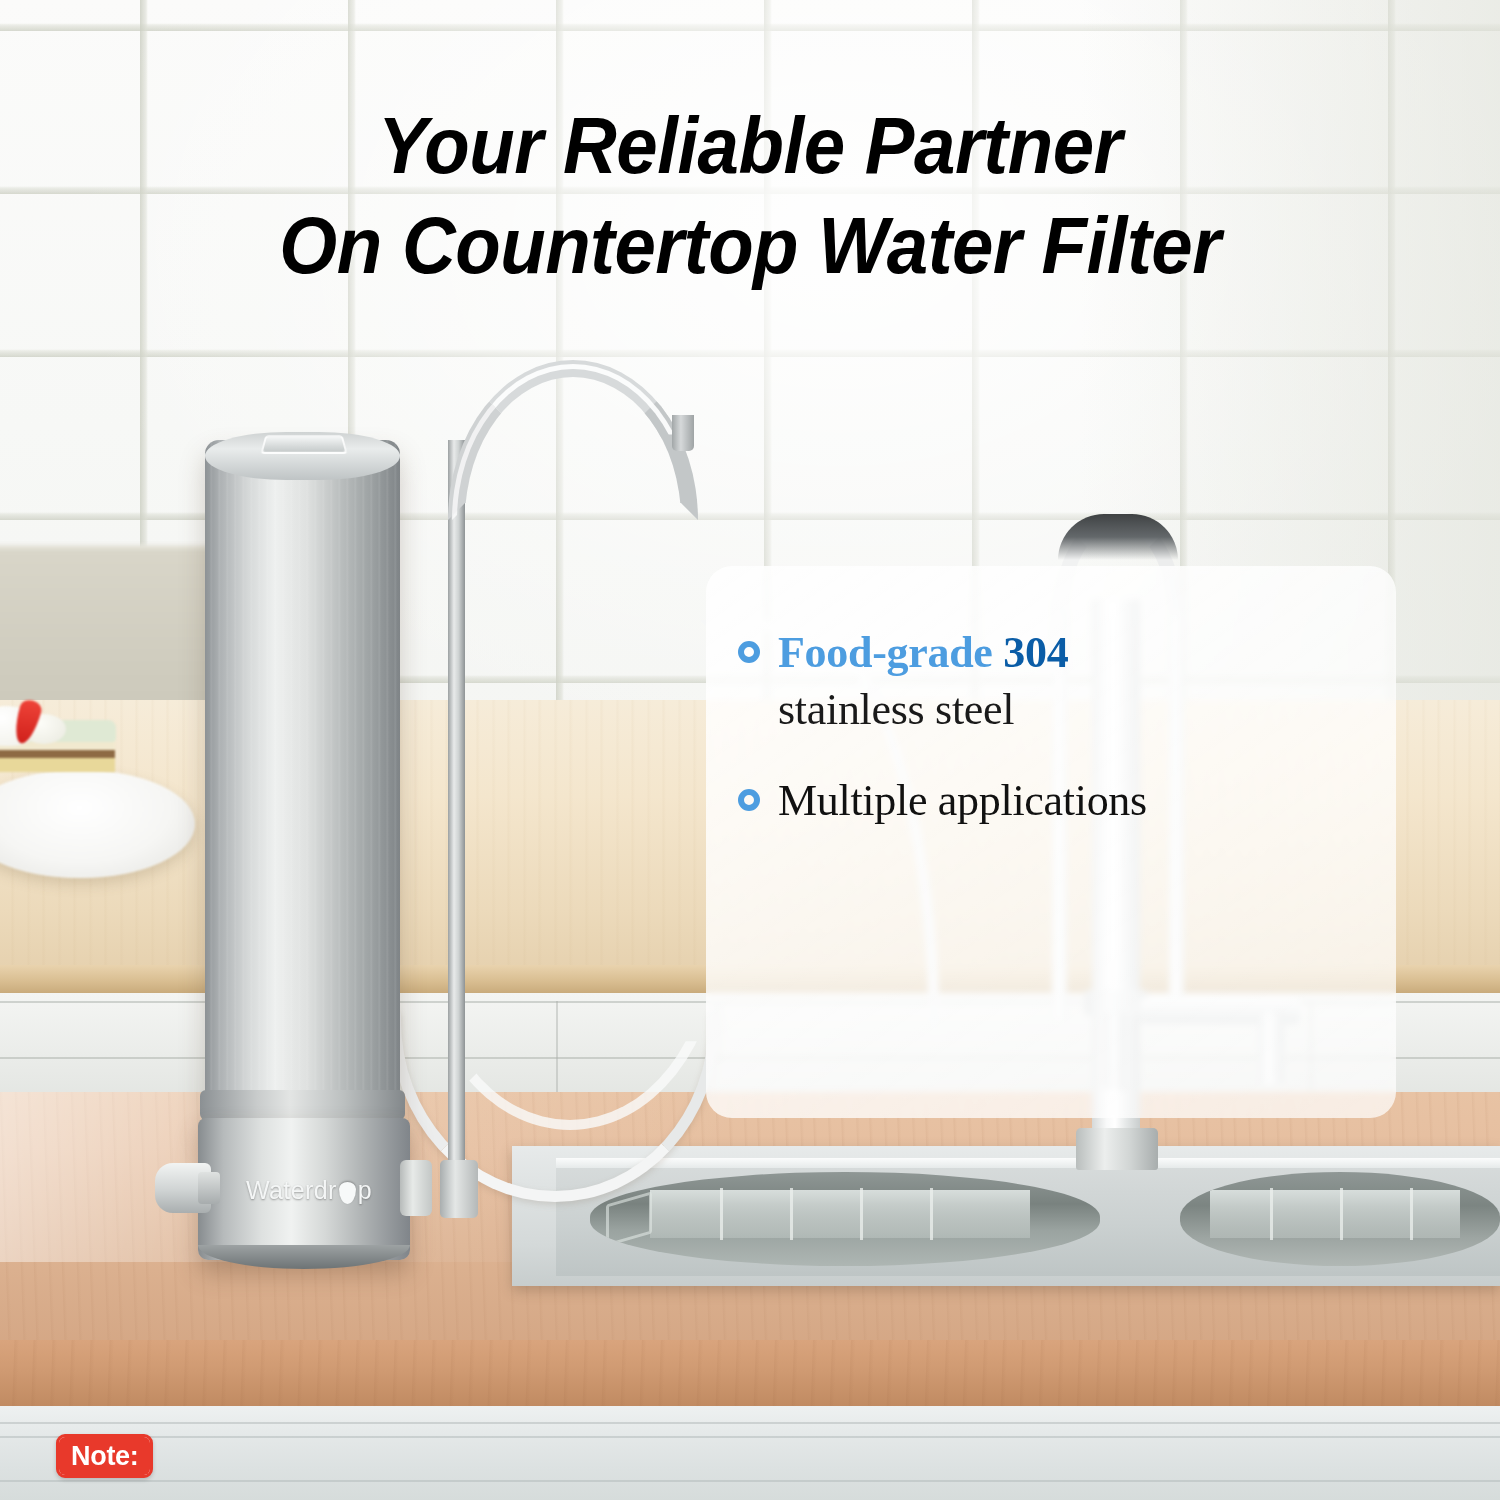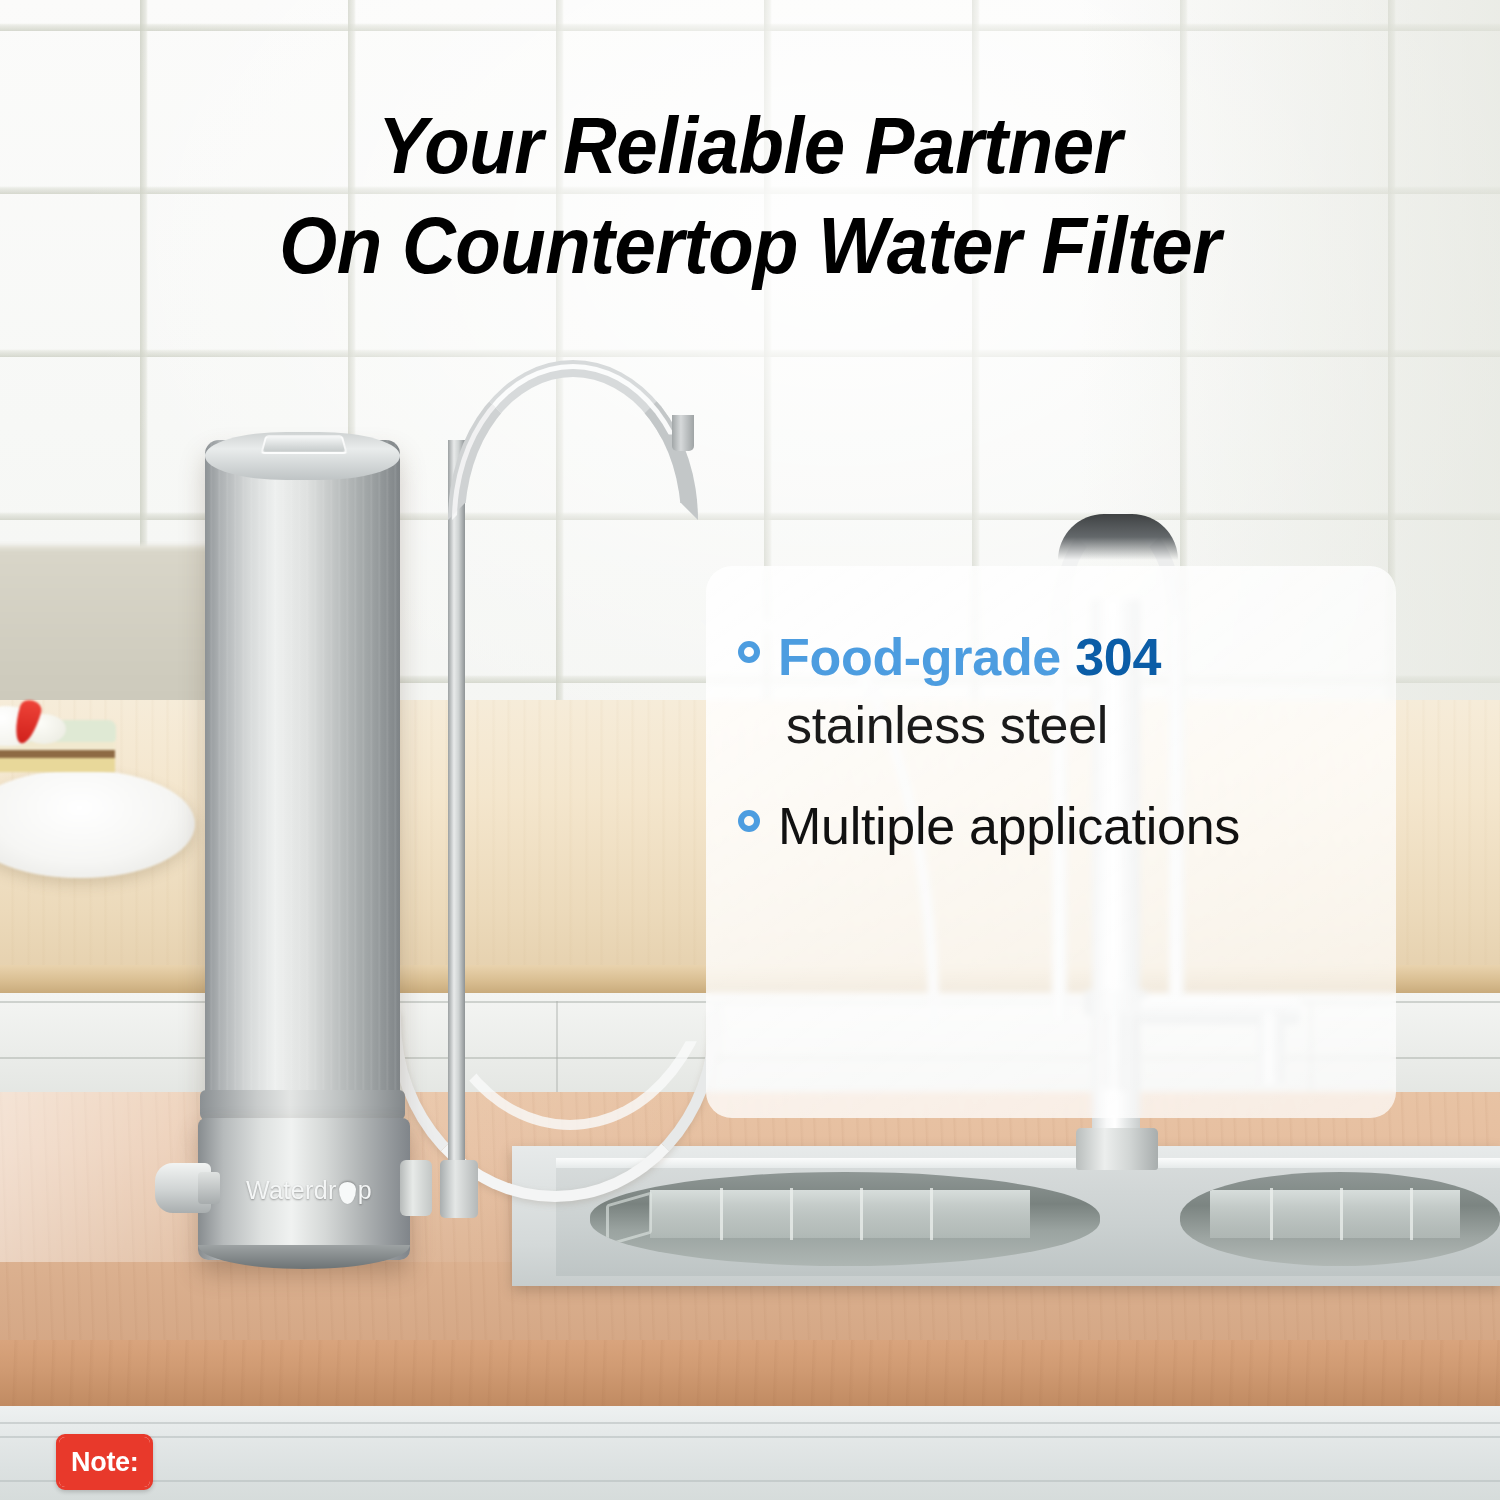--- a/index.html
+++ b/index.html
@@ -400,33 +400,33 @@
     margin-bottom:34px;
   }
   .bullet{
     flex:0 0 auto;
     width:22px; height:22px; margin-top:17px;
     border-radius:50%;
     border:6px solid #4d9de0;
     background:transparent;
   }
   .feat-text{
-    font-family:Liberation Sans, sans-serif;
-    font-size:52px; line-height:1.30; color:#111111;
+    font-family:Liberation Serif, serif;
+    font-size:44px; line-height:1.30; color:#111111;
     letter-spacing:-.3px;
   }
   .feat-text .hl{ font-weight:bold; color:#4d9de0; }
   .feat-text .hl-dark{ font-weight:bold; color:#0b5da7; }
-  .feat-text .sub{ display:block; color:#1a1a1a;margin-left:8px; }
+  .feat-text .sub{ display:block; color:#1a1a1a; }
 
   
   .note{
     position:absolute; left:56px; top:1434px;
     display:flex; align-items:stretch;
-    height:56px;
+    height:44px;
     border:3px solid #e8392b;
     border-radius:9px;
     background:#ffffff;
     overflow:hidden;
     box-shadow:0 2px 4px rgba(0,0,0,.18);
   }
   .note-label{
     display:flex; align-items:center;
     padding:0 11px 0 12px;
     background:#e8392b;

